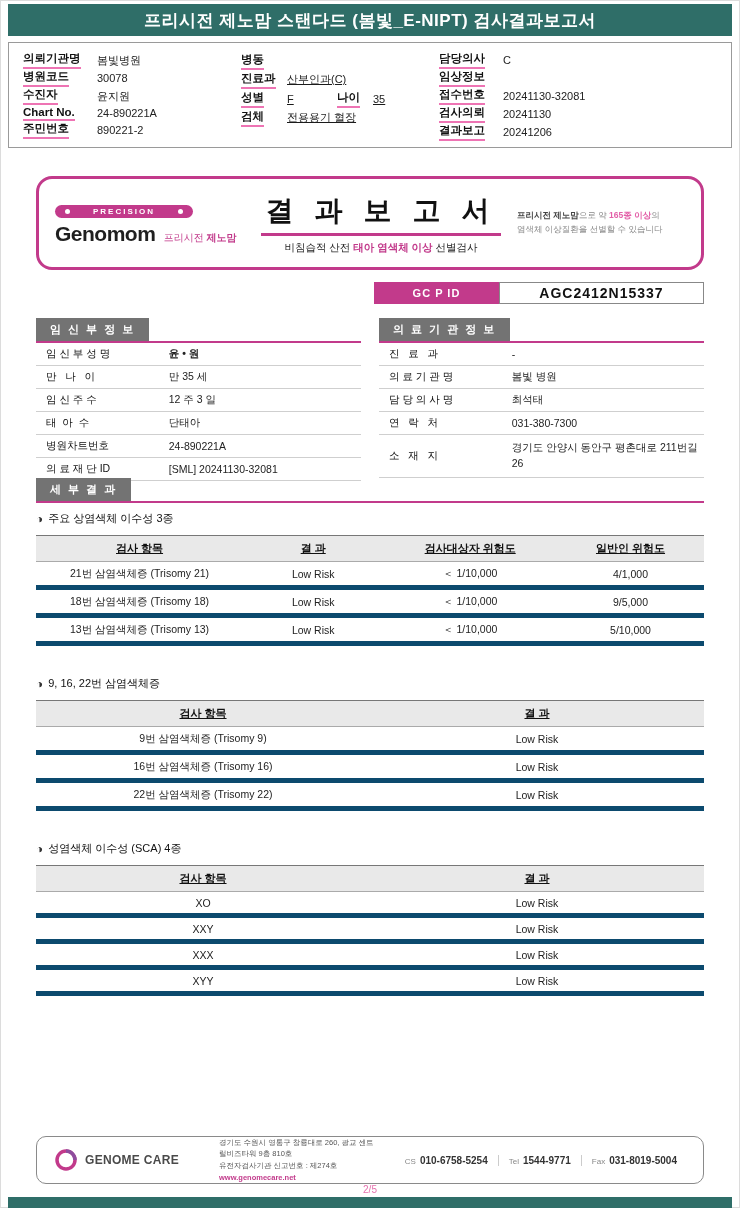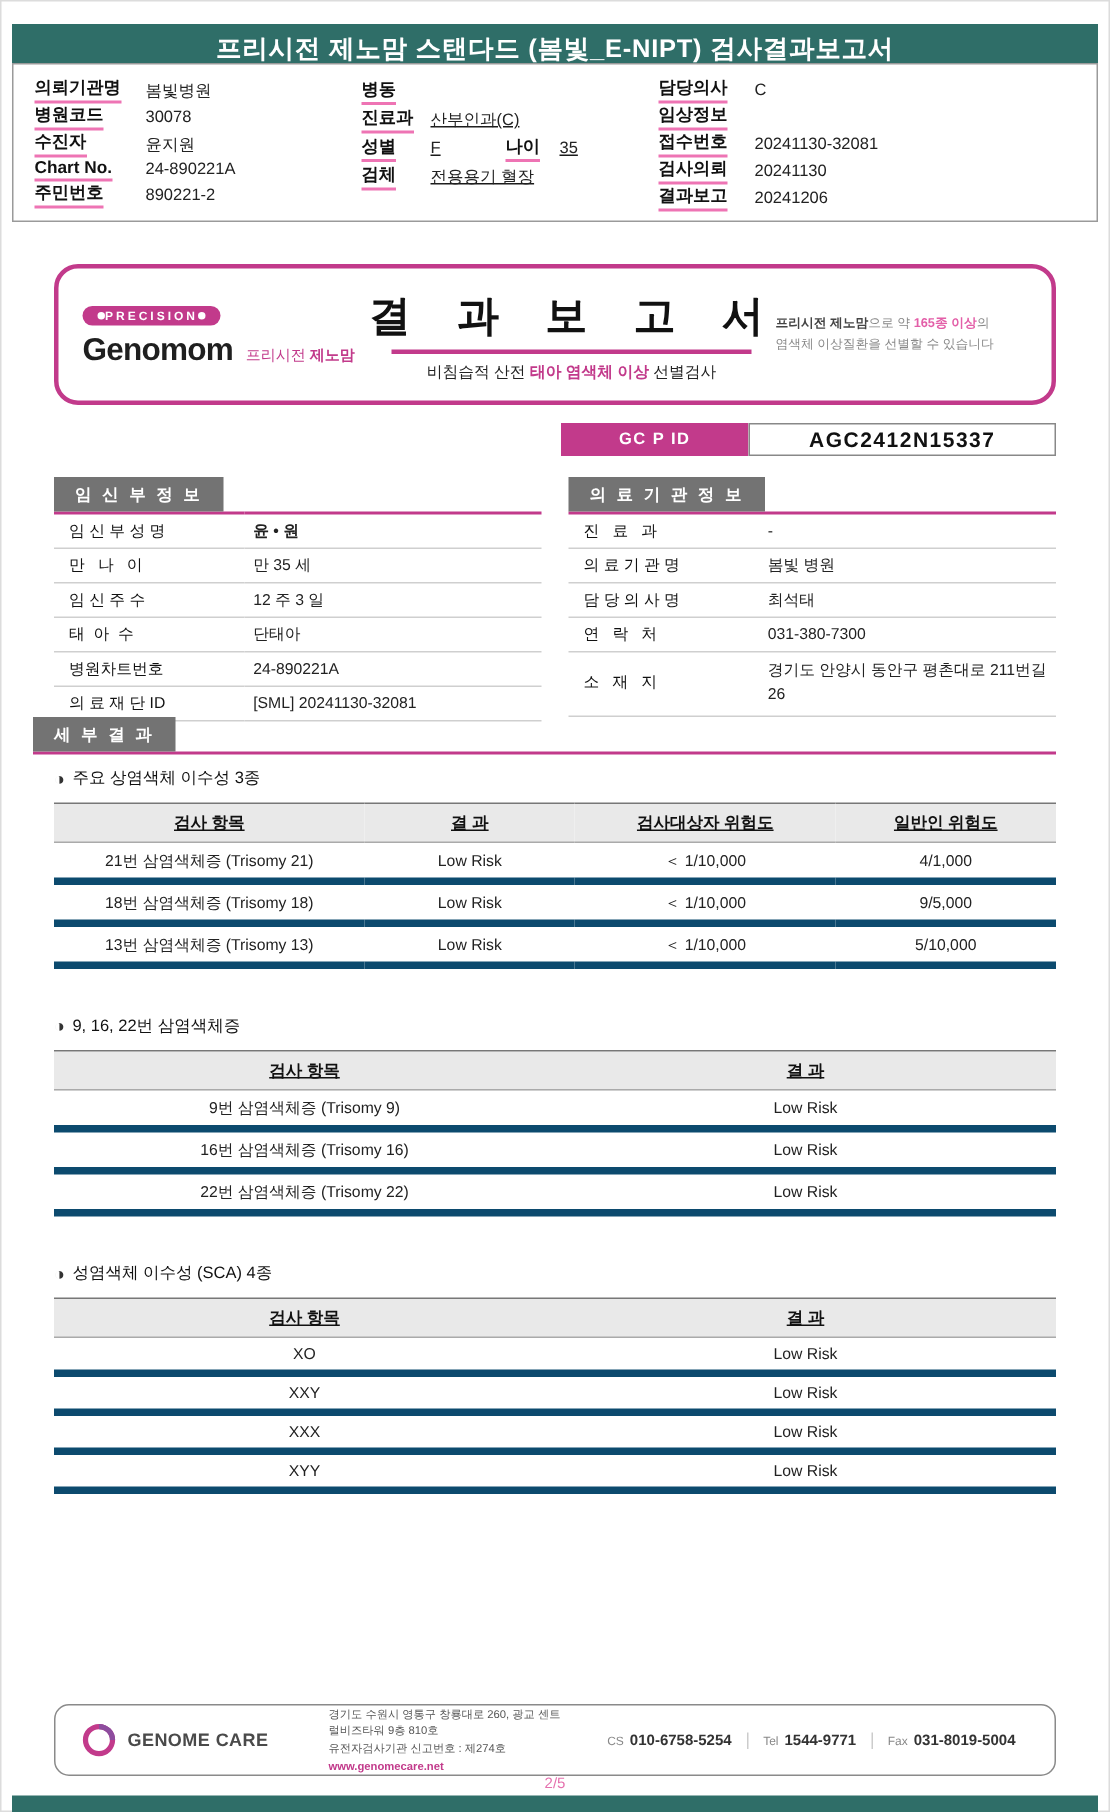--- a/index.html
+++ b/index.html
@@ -5,50 +5,50 @@
   html,body { margin:0; padding:0; background:#fff; }
   body {
     width:740px; height:1208px; position:relative;
     font-family:"Liberation Sans","DejaVu Sans",sans-serif;
     color:#1a1a1a;
   }
   .page { position:absolute; inset:0; width:740px; height:1208px; overflow:hidden;
           box-shadow: inset 0 0 0 1px #dcdcdc; background:#fff; }
 
   
-  .top-bar { position:absolute; top:16px; left:8px; right:8px; height:32px;
+  .top-bar { position:absolute; top:4px; left:8px; right:8px; height:32px;
     background:#2f6e68; color:#fff; display:flex; align-items:center; justify-content:center;
     font-size:17px; font-weight:800; letter-spacing:0.5px; }
 
   
   .patient-box { position:absolute; top:42px; left:8px; right:8px; height:106px;
     border:1px solid #9a9a9a; box-sizing:border-box; display:flex; padding:8px 14px; background:#fff; }
   .ph-col { display:flex; flex-direction:column; }
   .c1 { width:218px; } .c2 { width:198px;text-decoration:underline; } .c3 { flex:1; }
   .ph-row { height:19px; display:flex; align-items:center; font-size:11px; }
   .ph-lab { display:inline-block; font-weight:bold; font-size:11.5px; color:#111; flex:none; }
   .ph-lab i { font-style:normal; display:inline-block; border-bottom:2px solid #ee74b4; padding-bottom:1px; }
   .ph-val { color:#222; }
   .w74{width:74px} .w46{width:46px} .w64{width:64px} .w36{width:36px}
   .vw50{width:50px}
 
   
   .report-card { position:absolute; top:176px; left:36px; right:36px; height:94px;
     border:3px solid #c23a8b; border-radius:16px; box-sizing:border-box;
     display:flex; align-items:center; padding:0 16px; background:#fff; }
   .logo-block { width:190px; }
-  .precision-pill { display:inline-flex; align-items:center; gap:0; background:#c23a8b; color:#fff;
+  .precision-pill { display:inline-flex; align-items:center; gap:23px; background:#c23a8b; color:#fff;
     border-radius:9px; padding:2px 10px; font-size:8px; font-weight:bold; letter-spacing:2px; }
   .pill-dot { width:5px; height:5px; border-radius:50%; background:#fff; display:inline-block; }
   .brand-line { margin-top:4px; white-space:nowrap; }
   .genomom { font-size:21px; font-weight:800; color:#1f1f1f; letter-spacing:-0.5px; }
   .brand-kr { font-size:10px; color:#c23a8b; margin-left:4px; }
   .brand-kr b { font-weight:800; }
   .title-block { flex:1; text-align:center; }
-  .report-title { font-family:Liberation Mono, monospace;
+  .report-title { font-family:Liberation Serif, serif;
     font-size:28px; font-weight:800; color:#111; letter-spacing:7px; }
   .title-underline { width:240px; height:3px; background:#c23a8b; margin:3px auto 5px; }
   .report-subtitle { font-size:10.5px; color:#222; }
   .accent { color:#c23a8b; font-weight:bold; }
   .note-block { width:168px; font-size:8.5px; color:#888; line-height:1.6; }
   .nb-bold { color:#444; font-weight:bold; }
   .nb-accent { color:#e35fa8; font-weight:bold; }
 
   
   .gcpid-row { position:absolute; top:282px; right:36px; display:flex; height:22px; }
@@ -63,21 +63,21 @@
   .info-col { flex:1; min-width:0; }
   .sec-chip { display:inline-block; background:#737373; color:#fff; font-size:11px; font-weight:bold;
     padding:4px 14px; letter-spacing:2px; }
   .info-table { width:100%; border-collapse:collapse; border-top:2px solid #c23a8b; }
   .info-table td { font-size:10.5px; color:#222; padding:4px 6px; border-bottom:1px solid #cfcfcf; height:13px; vertical-align:middle; }
   .info-table td.lab { width:39%; white-space:pre-wrap; padding-left:10px; color:#111; }
   .info-table td.val.bold { font-weight:bold; }
   .info-table td.tall { height:34px; line-height:1.5; }
 
   
-  .detail-bar { position:absolute; top:478px; left:22px; right:36px; border-bottom:2px solid #c23a8b; }
+  .detail-bar { position:absolute; top:478px; left:36px; right:36px; border-bottom:2px solid #c23a8b; }
   .detail-body { position:absolute; top:503px; left:36px; right:36px; }
   .subsec-title { font-size:11px; color:#111; display:flex; align-items:center; gap:5px; margin-top:8px; }
   .subsec-title.gap { margin-top:30px; }
   .bullet { font-size:12px; color:#333; line-height:1; }
   .result-table { width:100%; border-collapse:collapse; margin-top:9px; }
   .result-table th { background:#e9e9e9; font-size:11px; font-weight:bold; color:#111;
     padding:5px 4px; border-top:1px solid #777; border-bottom:1px solid #aaa;text-decoration:underline; }
   .result-table td { font-size:10.5px; color:#222; text-align:center; padding:4.5px 4px;
     border-bottom:5px solid #0c4a6e; }
 

